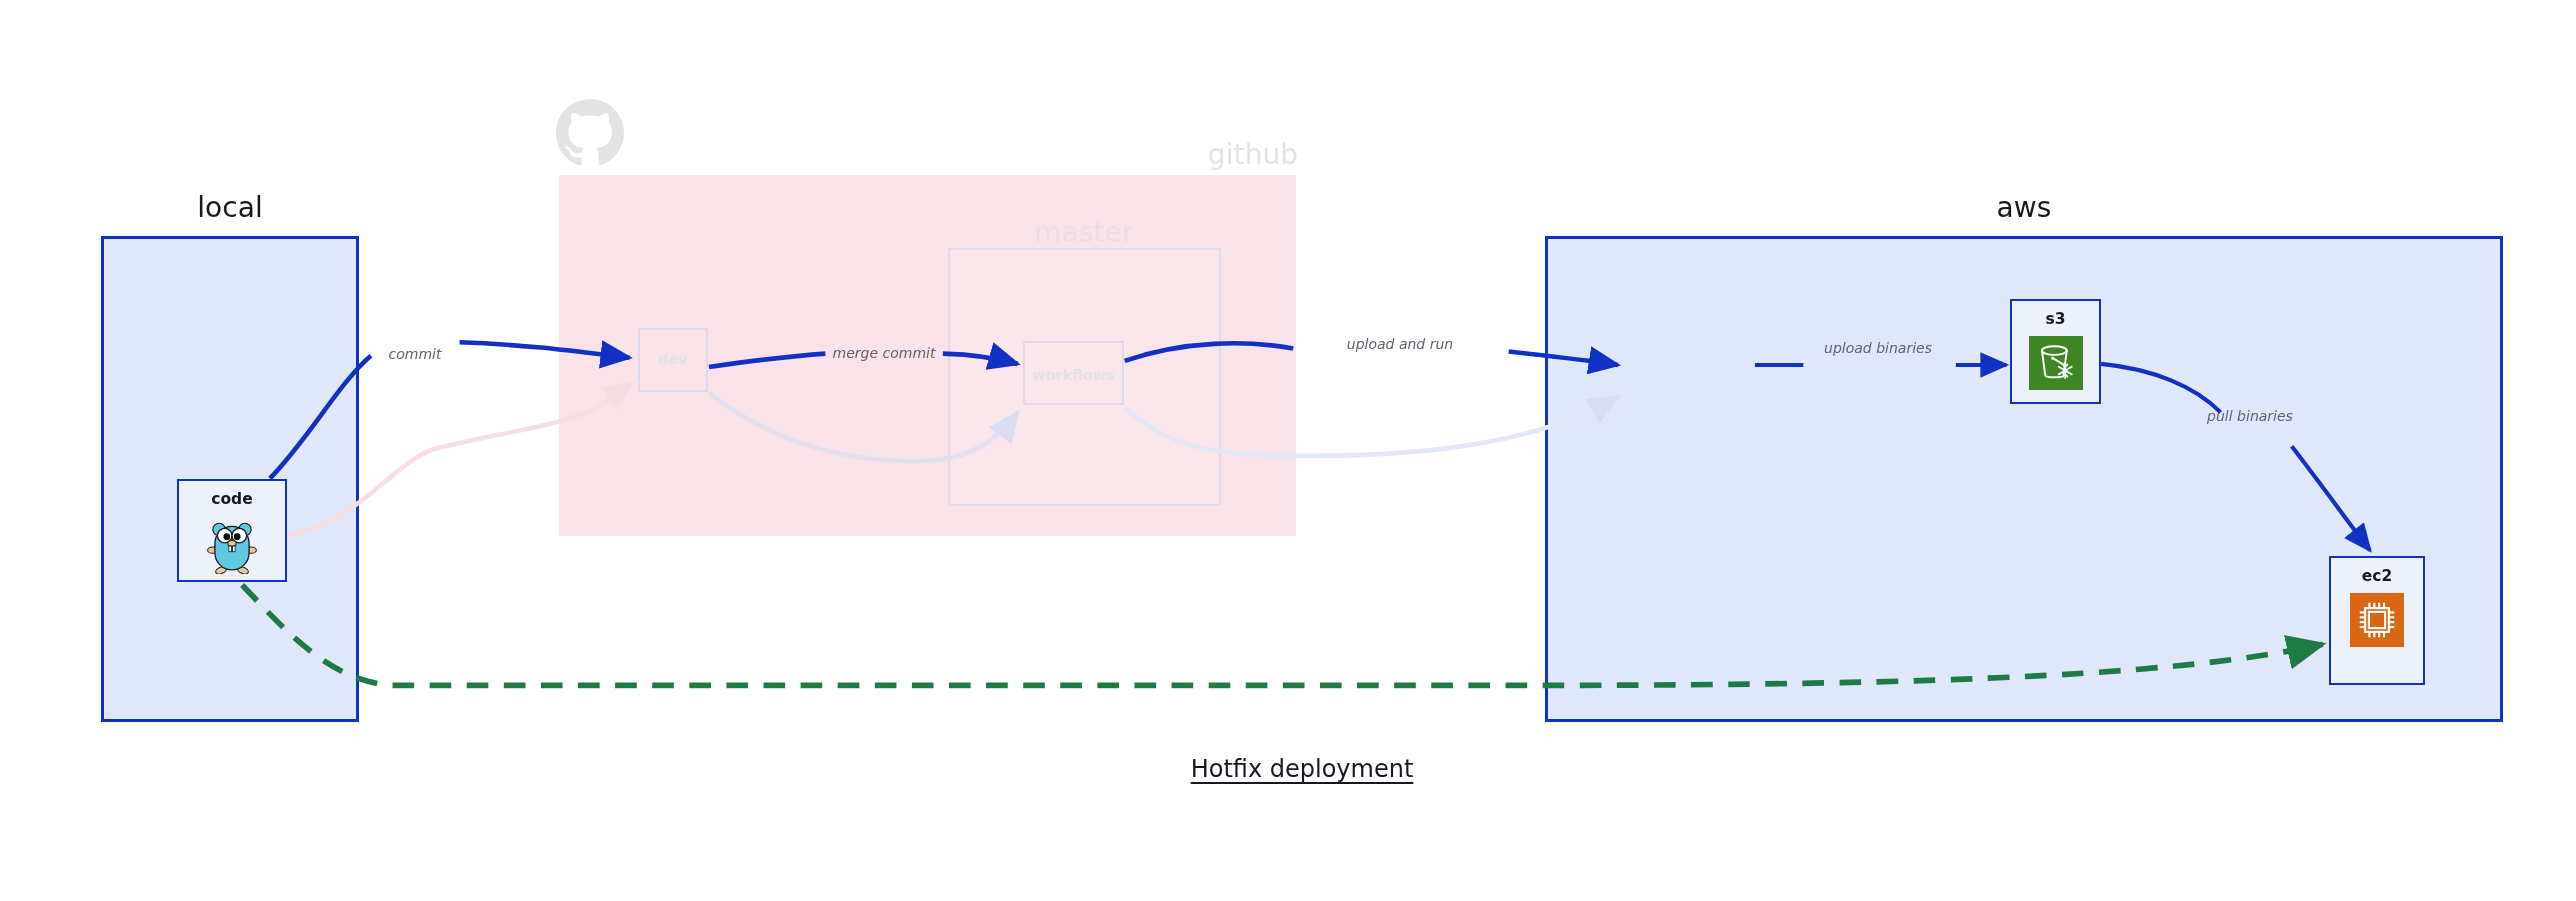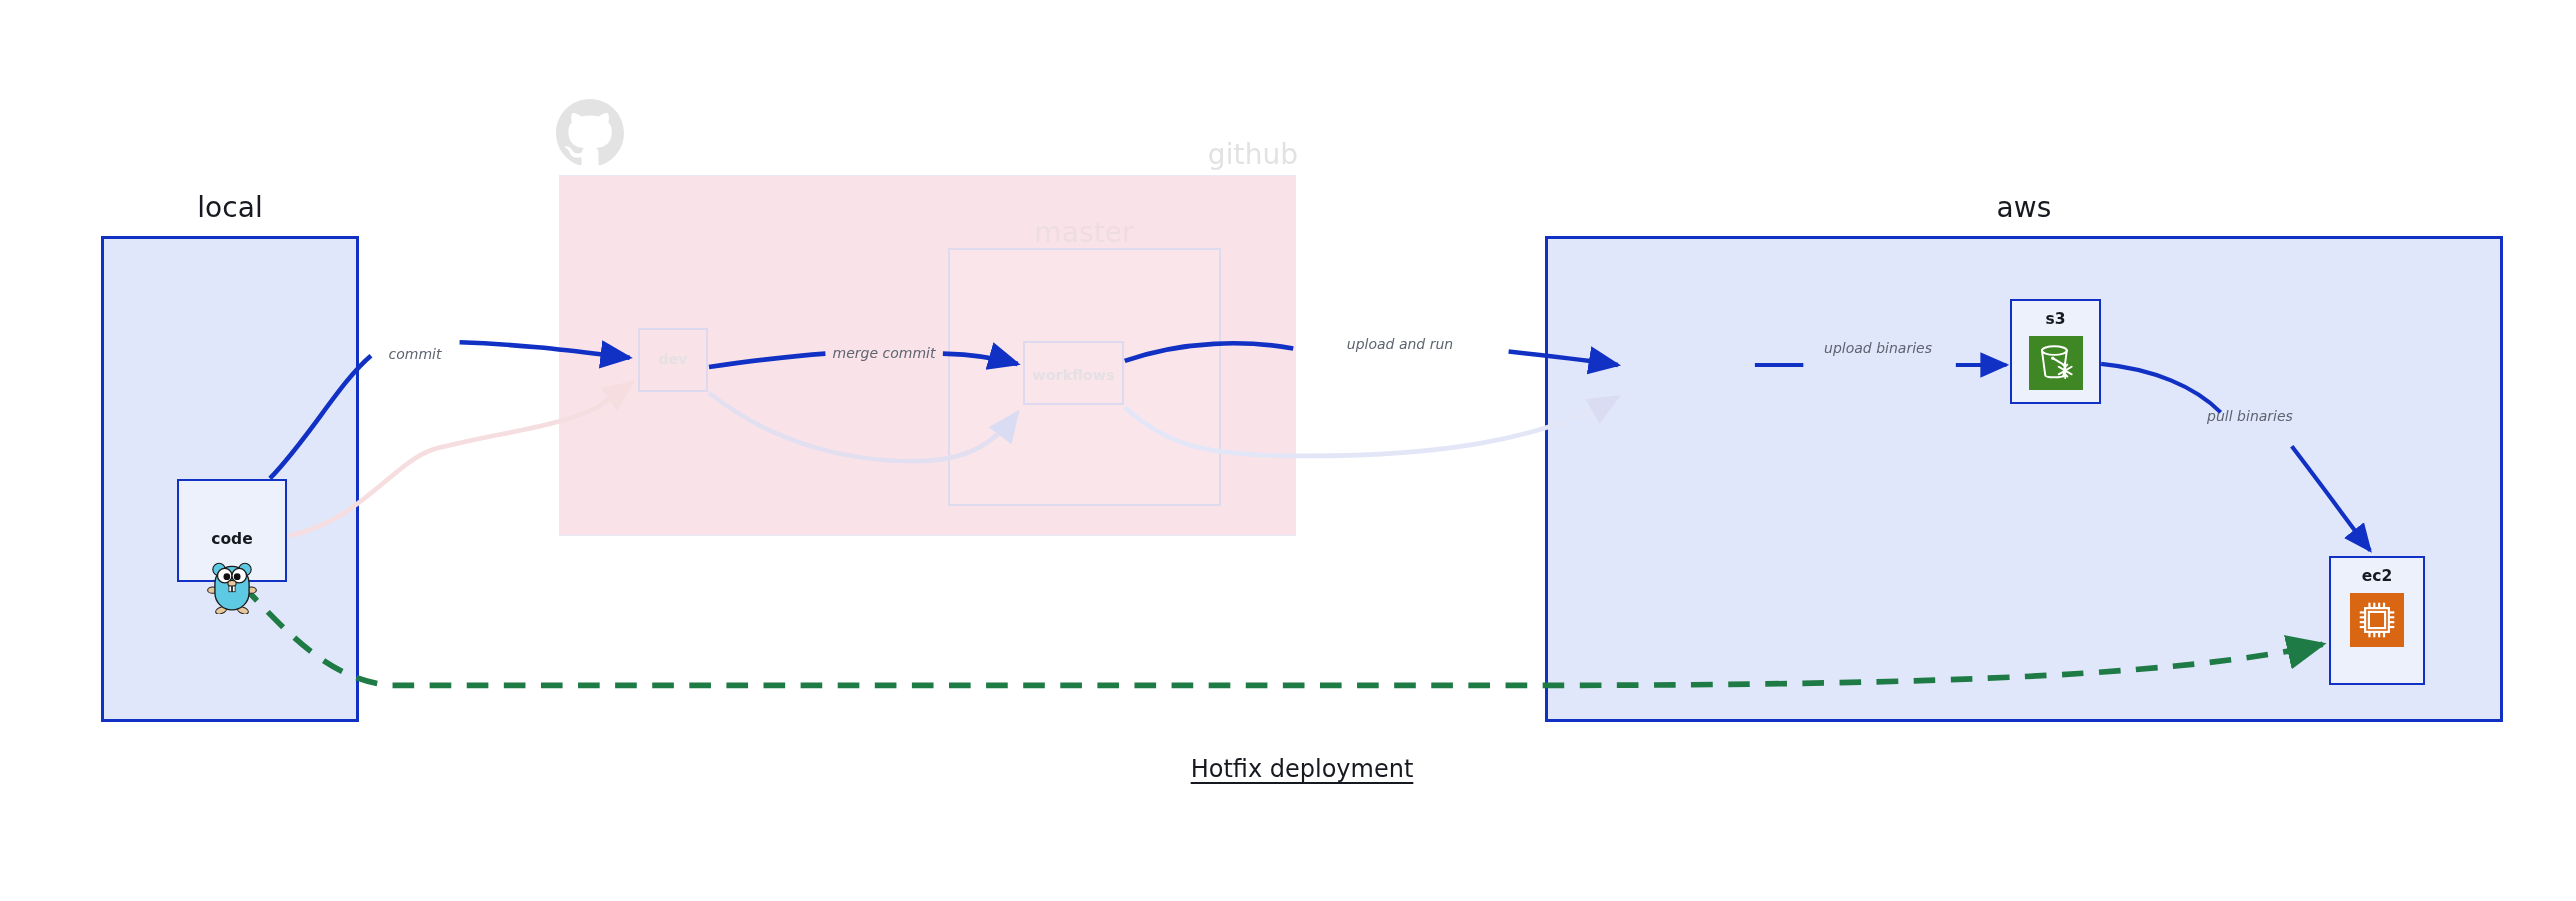--- a/index.html
+++ b/index.html
@@ -42,21 +42,21 @@
   .node-icon{display:flex;align-items:center;justify-content:center;}
 
   .node-solid .node-box{background:#EDF1FC;border:2.6px solid #1130C4;}
   .node-solid .node-title{color:#16191f;}
 
   .node-faded .node-box{background:transparent;border:2.1px solid #ddd9ee;}
   .node-faded .node-title{color:#e4e0e4;}
 
   
   .node-code{left:177px;top:479px;width:110px;height:103px;}
-  .node-code .node-title{font-size:15.5px;padding-top:11.3px;margin-top:40px;}
+  .node-code .node-title{font-size:15.5px;padding-top:11.3px;}
   .node-code .node-icon{margin-top:8.2px;}
 
   
   .node-dev{left:638px;top:328px;width:70px;height:64px;}
   .node-dev .node-title{font-size:14.4px;padding-top:21.6px;}
 
   
   .node-workflows{left:1023px;top:341px;width:101px;height:64px;}
   .node-workflows .node-title{font-size:14.4px;padding-top:25px;}
 

